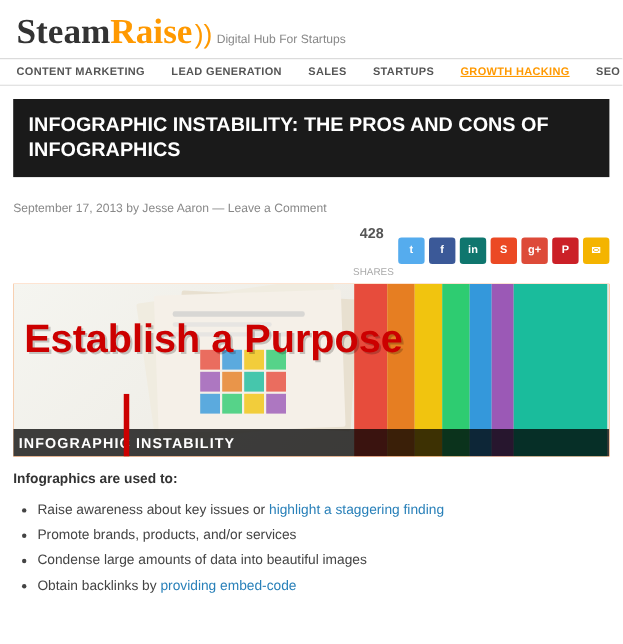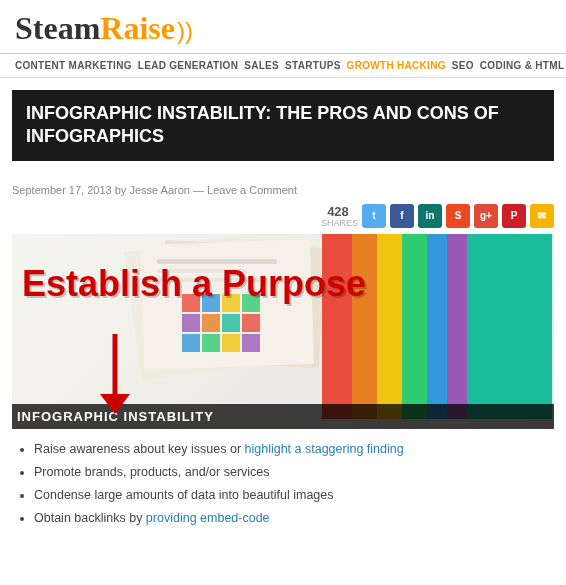--- a/index.html
+++ b/index.html
@@ -46,34 +46,35 @@
       margin-left: 4px;
       margin-top: -2px;
     }
 
     
     .nav {
       background: #fff;
       border-bottom: 1px solid #ddd;
       padding: 6px 15px;
       display: flex;
-      gap: 6px;
+      gap: 24px;
       align-items: flex-start;
     }
     .nav-item {
       font-size: 10px;
       font-weight: bold;
       color: #555;
       text-decoration: none;
       letter-spacing: 0.3px;
       cursor: pointer;
       white-space: nowrap;
     }
     .nav-item.active {
       color: #f90;
+      text-decoration: underline;
     }
 
     
     .article-title-box {
       background: #1a1a1a;
       margin: 12px 12px 23px;
       padding: 12px 14px;
     }
     .article-title {
       color: #fff;
@@ -103,20 +104,21 @@
       font-weight: bold;
       color: #555;
       margin-right: 3px;
     }
     .share-label {
       font-size: 9px;
       color: #aaa;
       display: block;
       text-align: center;
       line-height: 1;
+      margin-top: 24px;
     }
     .share-count-wrap {
       text-align: center;
     }
     .social-btn {
       width: 24px;
       height: 24px;
       border-radius: 3px;
       display: inline-flex;
       align-items: center;
@@ -132,21 +134,21 @@
     .btn-linkedin { background: #0f766e; }
     .btn-stumble { background: #eb4924; }
     .btn-google { background: #dd4b39; }
     .btn-pinterest { background: #cb2027; }
     .btn-email { background: #f4b400; }
 
     
     .featured-area {
       margin: 0 12px;
       position: relative;
-      height: 195px;
+      height: 157px;
       overflow: hidden;
       background: #f97316;
     }
 
     
     .infographic-bg {
       width: 100%;
       height: 100%;
       position: relative;
       background: linear-gradient(135deg, #f5f5f0 0%, #e8e4dc 100%);
@@ -222,20 +224,21 @@
     }
   </style>
 </head>
 <body>
 
 <header class="header">
   <div class="logo-wrap">
     <span class="logo-steam">Steam</span>
       <span class="logo-feed">Raise</span>
       <span class="logo-waves">))</span>
+    <span class="tagline">Digital Hub For Startups</span>
   </div>
 </header>
 
 <nav class="nav">
   <a class="nav-item">CONTENT MARKETING</a>
   <a class="nav-item">LEAD GENERATION</a>
   <a class="nav-item">SALES</a>
   <a class="nav-item">STARTUPS</a>
   <a class="nav-item active">GROWTH HACKING</a>
   <a class="nav-item">SEO</a>
@@ -306,19 +309,22 @@
         <line x1="15" y1="0" x2="15" y2="65" stroke="#cc0000" stroke-width="5"></line>
         <polygon points="0,60 15,80 30,60" fill="#cc0000"></polygon>
       </svg>
     </div>
 
     <div class="image-banner">INFOGRAPHIC INSTABILITY</div>
   </div>
 </div>
 
 <div class="article-body">
+  <p>
+    <span class="bold-label">Infographics are used to:</span>
+  </p>
   <ul>
     <li>Raise awareness about key issues or <a href="#">highlight a staggering finding</a></li>
     <li>Promote brands, products, and/or services</li>
     <li>Condense large amounts of data into beautiful images</li>
     <li>Obtain backlinks by <a href="#">providing embed-code</a></li>
   </ul>
 </div>
 
 </body></html>

